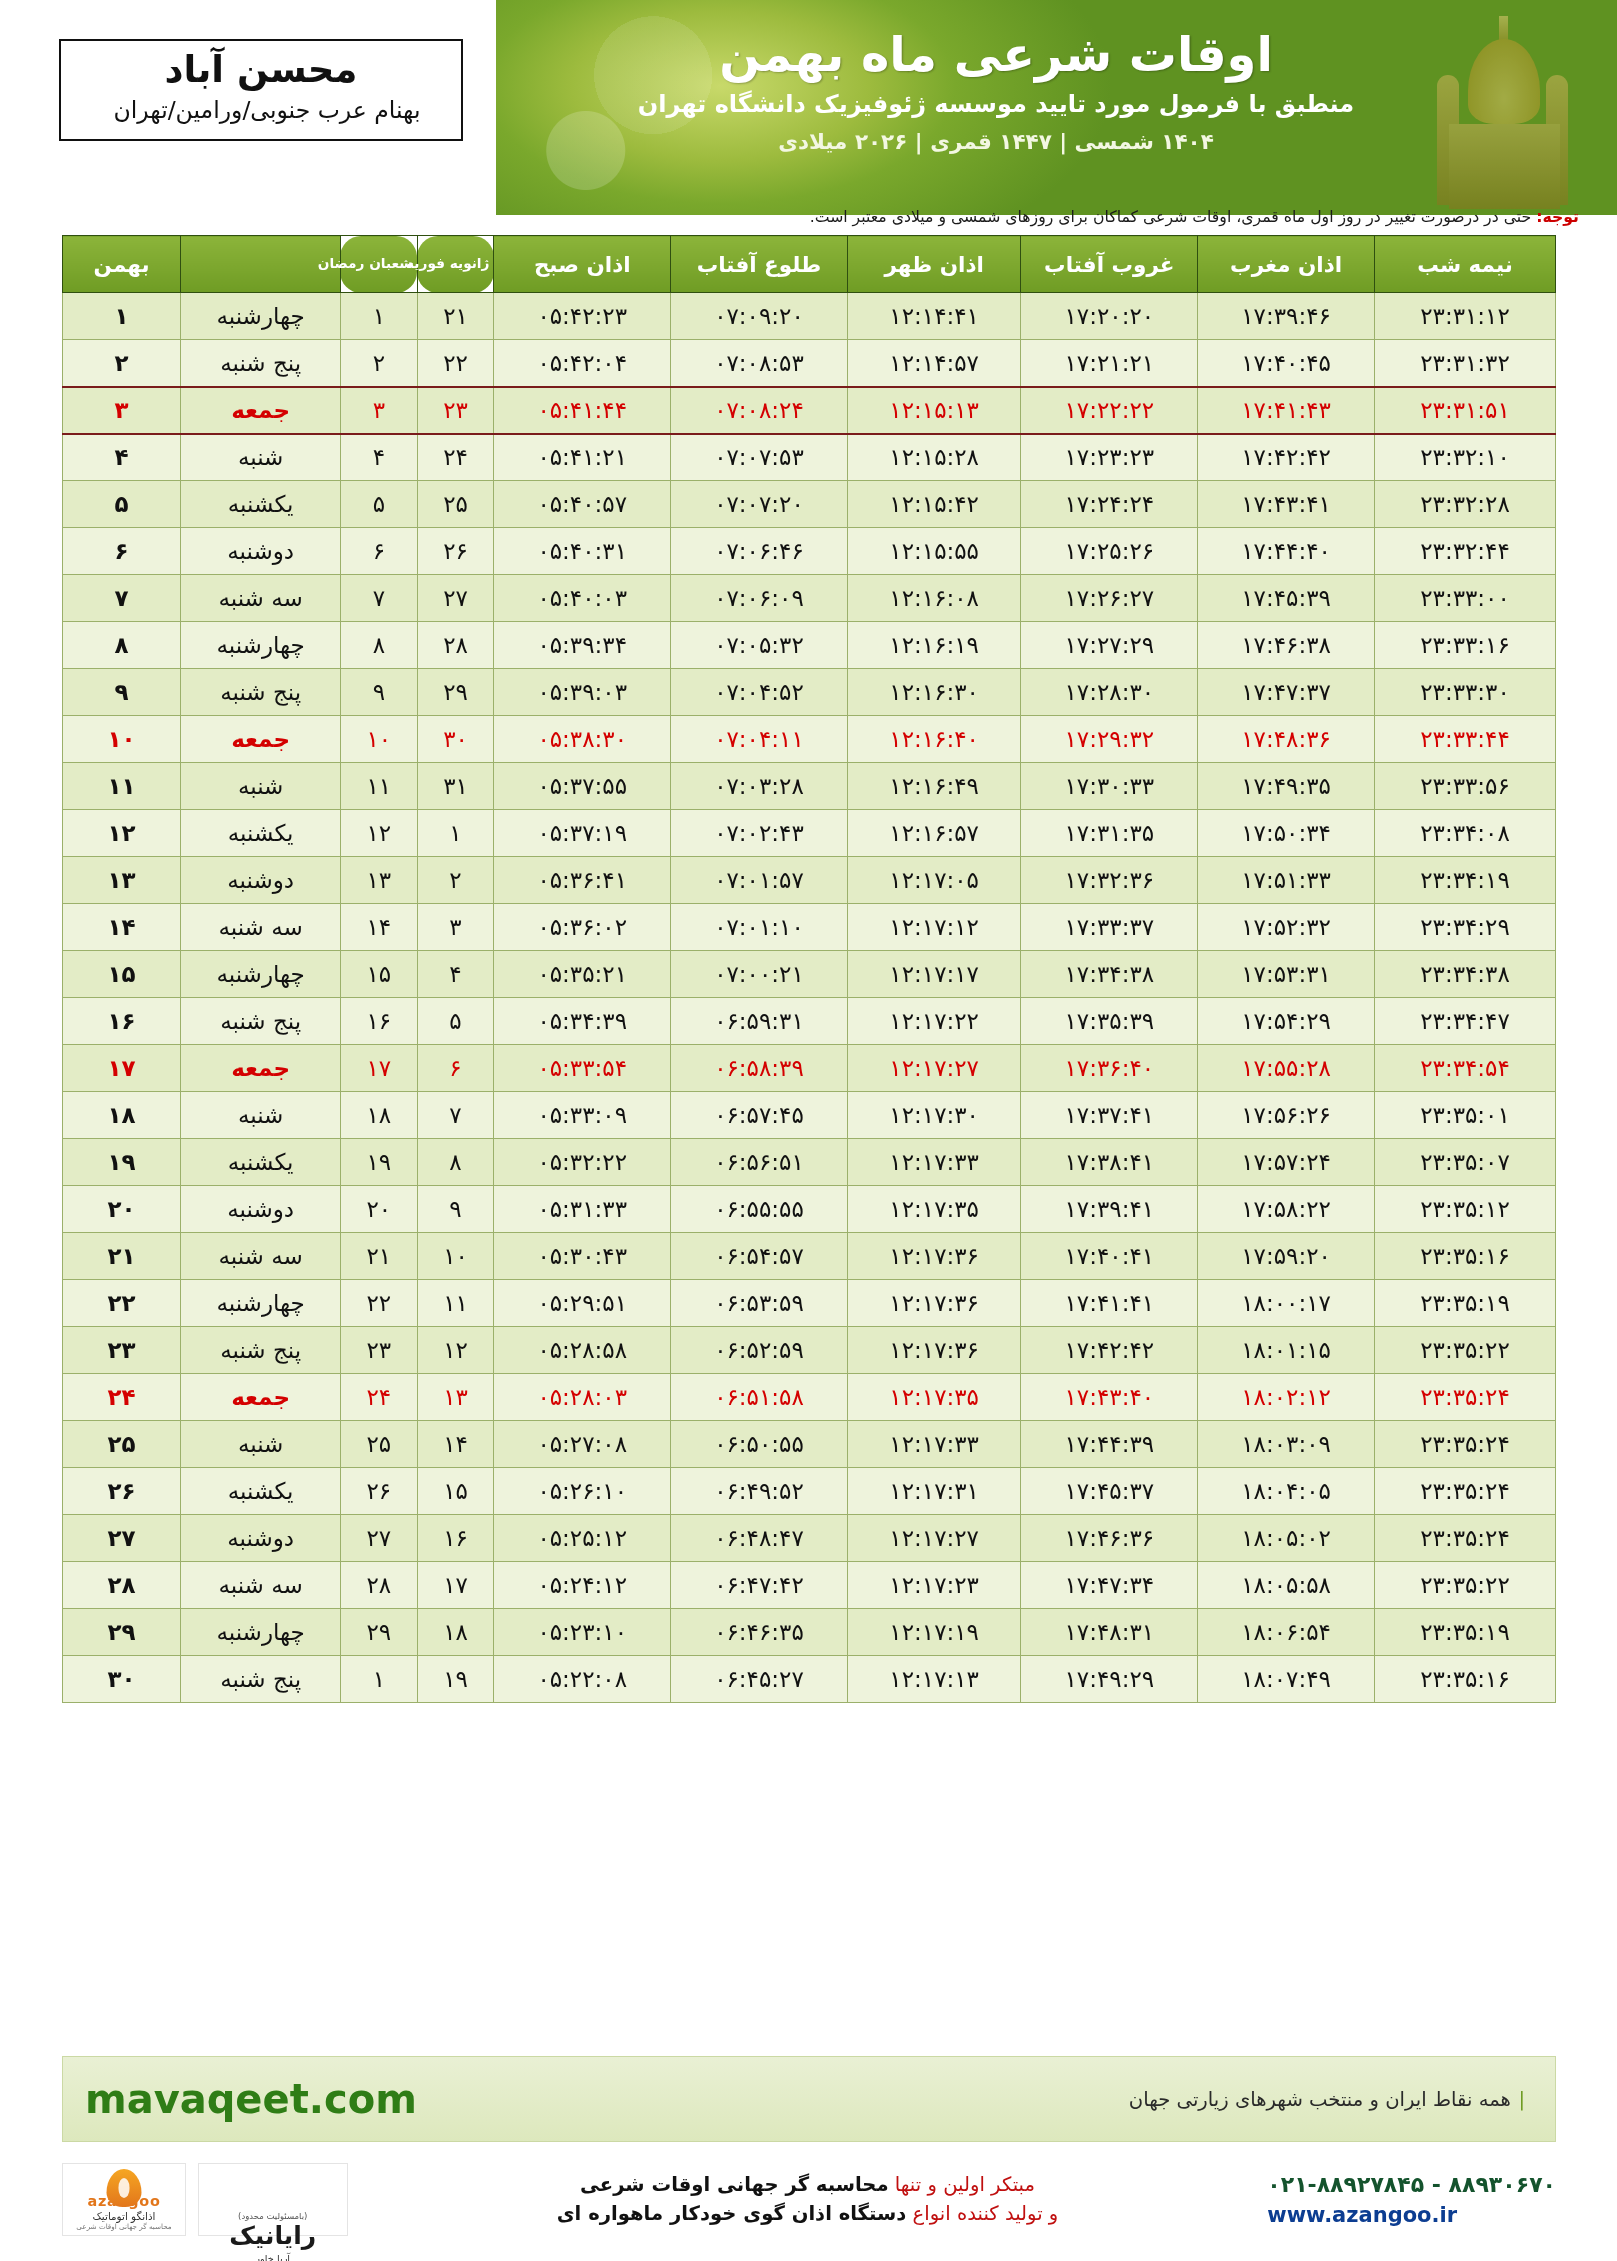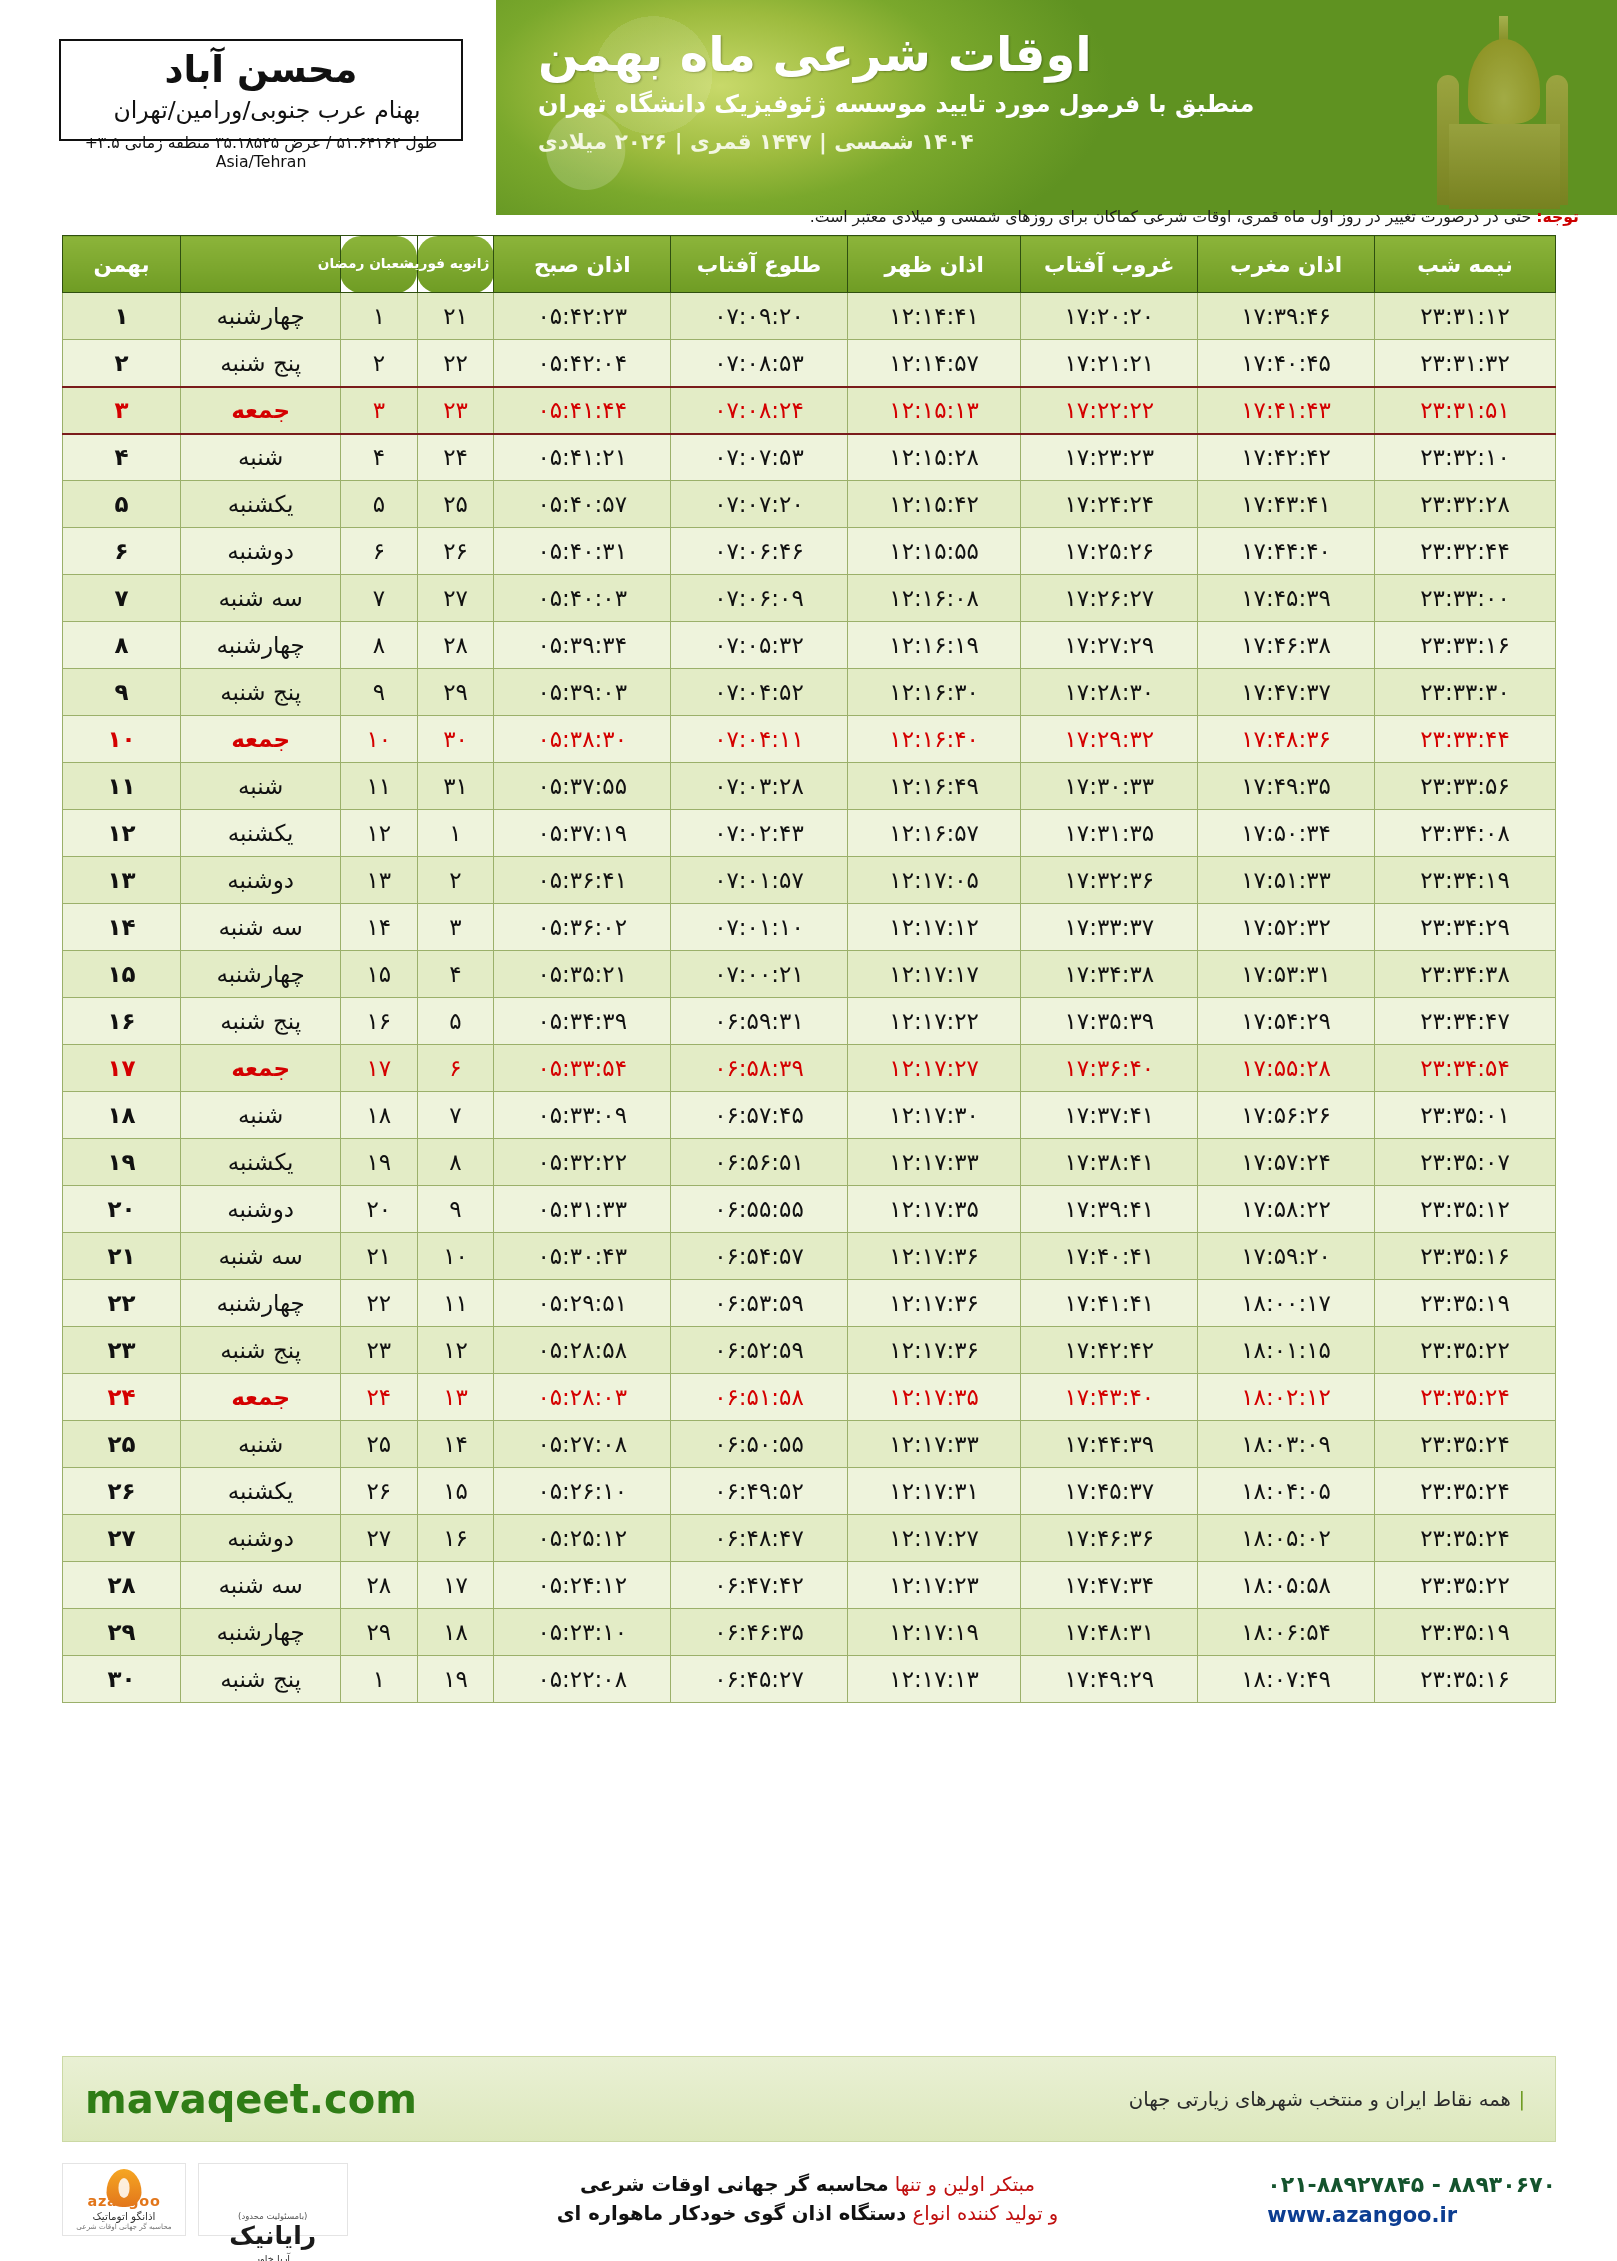--- a/index.html
+++ b/index.html
@@ -65,23 +65,23 @@
   .dome .minaret.l { left: 7.8px; }
   .dome .minaret.r { left: 117px; }
   .dome .base {
     position:absolute; left: 19.6px; top: 111px;
     width: 111px; height: 85px;
     background: linear-gradient(180deg,#c6ae57,#8b741f);
   }
 
   .header-title-wrap {
     position: absolute;
-    top: 29px; right: 212px;
+    top: 29px; right: 188px;
     width: 868px;
-    text-align: left;
+    text-align: center;
     color: #ffffff;
   }
   .h-title {
     font-size: 48px;
     font-weight: bold;
     line-height: 1.08;
     text-shadow: 1.3px 1.3px 2px rgba(0,0,0,0.25);
     white-space: nowrap;
   }
   .h-sub {
@@ -291,21 +291,20 @@
 
     <div class="header-title-wrap">
       <div class="h-title">اوقات شرعی ماه بهمن</div>
       <div class="h-sub">منطبق با فرمول مورد تایید موسسه ژئوفیزیک دانشگاه تهران</div>
       <div class="h-dates">۱۴۰۴ شمسی | ۱۴۴۷ قمری | ۲۰۲۶ میلادی</div>
     </div>
 
     <div class="city-box">
       <div class="city-name">محسن آباد</div>
       <div class="city-sub">بهنام عرب جنوبی/ورامین/تهران</div>
-      <div class="city-coords">طول ۵۱.۶۴۱۶۲ / عرض ۳۵.۱۸۵۲۵ منطقه زمانی ۳.۵+ Asia/Tehran</div>
     </div>
 
     <div class="note-line">
       <b>توجه:</b>
       <span>حتی در درصورت تغییر در روز اول ماه قمری، اوقات شرعی کماکان برای روزهای شمسی و میلادی معتبر است.</span>
     </div>
   </div>
 
   <div class="table-wrap">
     <table class="cal">

